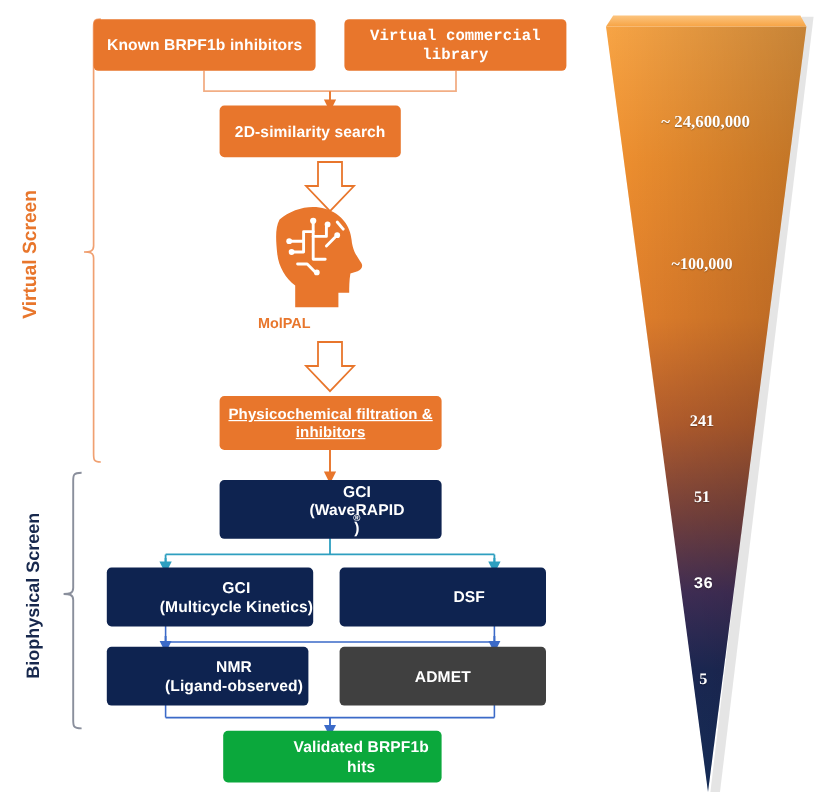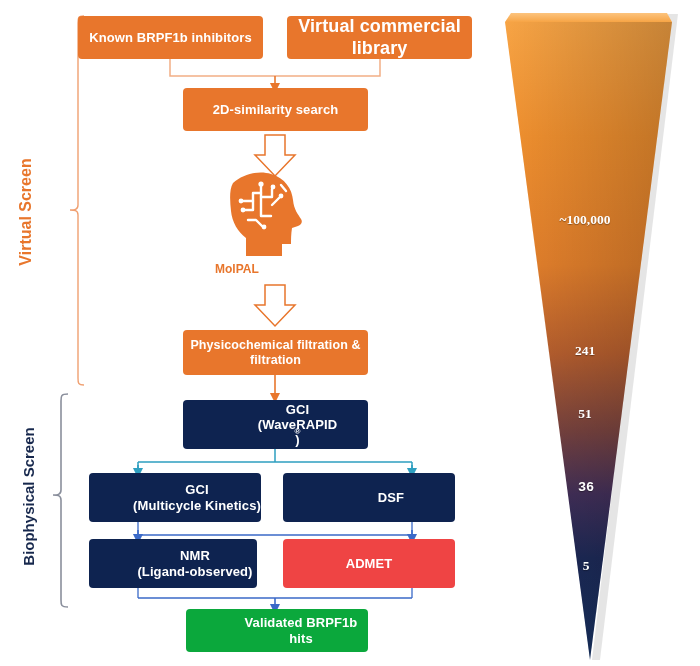--- a/index.html
+++ b/index.html
@@ -5,21 +5,21 @@
   html,body{margin:0;padding:0;background:#ffffff;}
   body{width:700px;height:666px;position:relative;overflow:hidden;
        font-family:"Liberation Sans","DejaVu Sans",sans-serif;}
   #stage{position:absolute;left:0;top:0;width:700px;height:666px;}
 
   .box{position:absolute;box-sizing:border-box;border-radius:4px;
        display:flex;align-items:center;justify-content:center;text-align:center;
        color:#ffffff;font-weight:bold;line-height:1.18;letter-spacing:.1px;}
   .box.orange{background:#e8762c;}
   .box.navy{background:#0e2350;padding-left:44px;}
-  .box.grey{background:#ef4444;}
+  .box.grey{background:#404040;}
   .box.green{background:#0ba83c;}
   .box span{display:block;}
 
   .sup{font-size:.62em;vertical-align:super;line-height:0;}
 
   .sidelabel{position:absolute;font-weight:bold;white-space:nowrap;
              transform-origin:50% 50%;}
   .sidelabel.virtual{color:#e8762c;font-size:16px;}
   .sidelabel.biophys{color:#17284d;font-size:15px;}
 
@@ -127,33 +127,33 @@
   </svg>
 
   <div class="sidelabel virtual" style="left:-34px; top:203px; width:120px; text-align:center; transform:rotate(-90deg);">Virtual Screen</div>
 
   <div class="sidelabel biophys" style="left:-47px; top:488px; width:150px; text-align:center; transform:rotate(-90deg);">Biophysical Screen</div>
 
   <div class="box orange" style="left:78px; top:16px; width:185px; height:43px; font-size:13px;">
     <span>Known BRPF1b inhibitors</span>
   </div>
 
-  <div class="box orange" style="left:287px; top:16px; width:185px; height:43px; font-size:18px;">
+  <div class="box orange" style="left:287px; top:16px; width:185px; height:43px; font-size:13px;font-family:Liberation Mono, monospace;">
     <span>Virtual commercial library</span>
   </div>
 
-  <div class="box orange" style="left:183px; top:88px; width:185px; height:43px; font-size:13px;">
+  <div class="box orange" style="left:183px; top:88px; width:151px; height:43px; font-size:13px;">
     <span>2D-similarity search</span>
   </div>
 
   <div class="molpal-label" style="left:215px; top:262px;">MolPAL</div>
 
-  <div class="box orange" style="left:183px; top:330px; width:185px; height:45px; font-size:12.5px; flex-direction:column;">
+  <div class="box orange" style="left:183px; top:330px; width:185px; height:45px; font-size:12.5px; flex-direction:column;text-decoration:underline;">
     <span>Physicochemical filtration &amp;</span>
-    <span>filtration</span>
+    <span>inhibitors</span>
   </div>
 
   <div class="box navy" style="left:183px; top:400px; width:185px; height:49px; font-size:13px; flex-direction:column;">
     <span>GCI</span>
     <span>(WaveRAPID<span class="sup">®</span>)</span>
   </div>
 
   <div class="box navy" style="left:89px; top:473px; width:172px; height:49px; font-size:13px; flex-direction:column;">
     <span>GCI</span>
     <span>(Multicycle Kinetics)</span>
@@ -169,19 +169,20 @@
   </div>
 
   <div class="box grey" style="left:283px; top:539px; width:172px; height:49px; font-size:13px;">
     <span>ADMET</span>
   </div>
 
   <div class="box green" style="left:186px; top:609px; width:182px; height:43px; font-size:13px;padding-left:48px;">
     <span>Validated BRPF1b hits</span>
   </div>
 
+  <div class="funnel-val" style="left:528px; top:95px; width:120px; font-size:14px;">~ 24,600,000</div>
   <div class="funnel-val" style="left:530px; top:212px; width:110px; font-size:13.5px;">~100,000</div>
   <div class="funnel-val" style="left:540px; top:343px; width:90px; font-size:13.5px;">241</div>
   <div class="funnel-val" style="left:545px; top:406px; width:80px; font-size:13.5px;">51</div>
   <div class="funnel-val" style="left:548px; top:480px; width:76px; font-size:13.5px;font-family:Liberation Mono, monospace;">36</div>
   <div class="funnel-val" style="left:552px; top:558px; width:68px; font-size:13.5px;">5</div>
 
 </div>
 
 </body></html>

